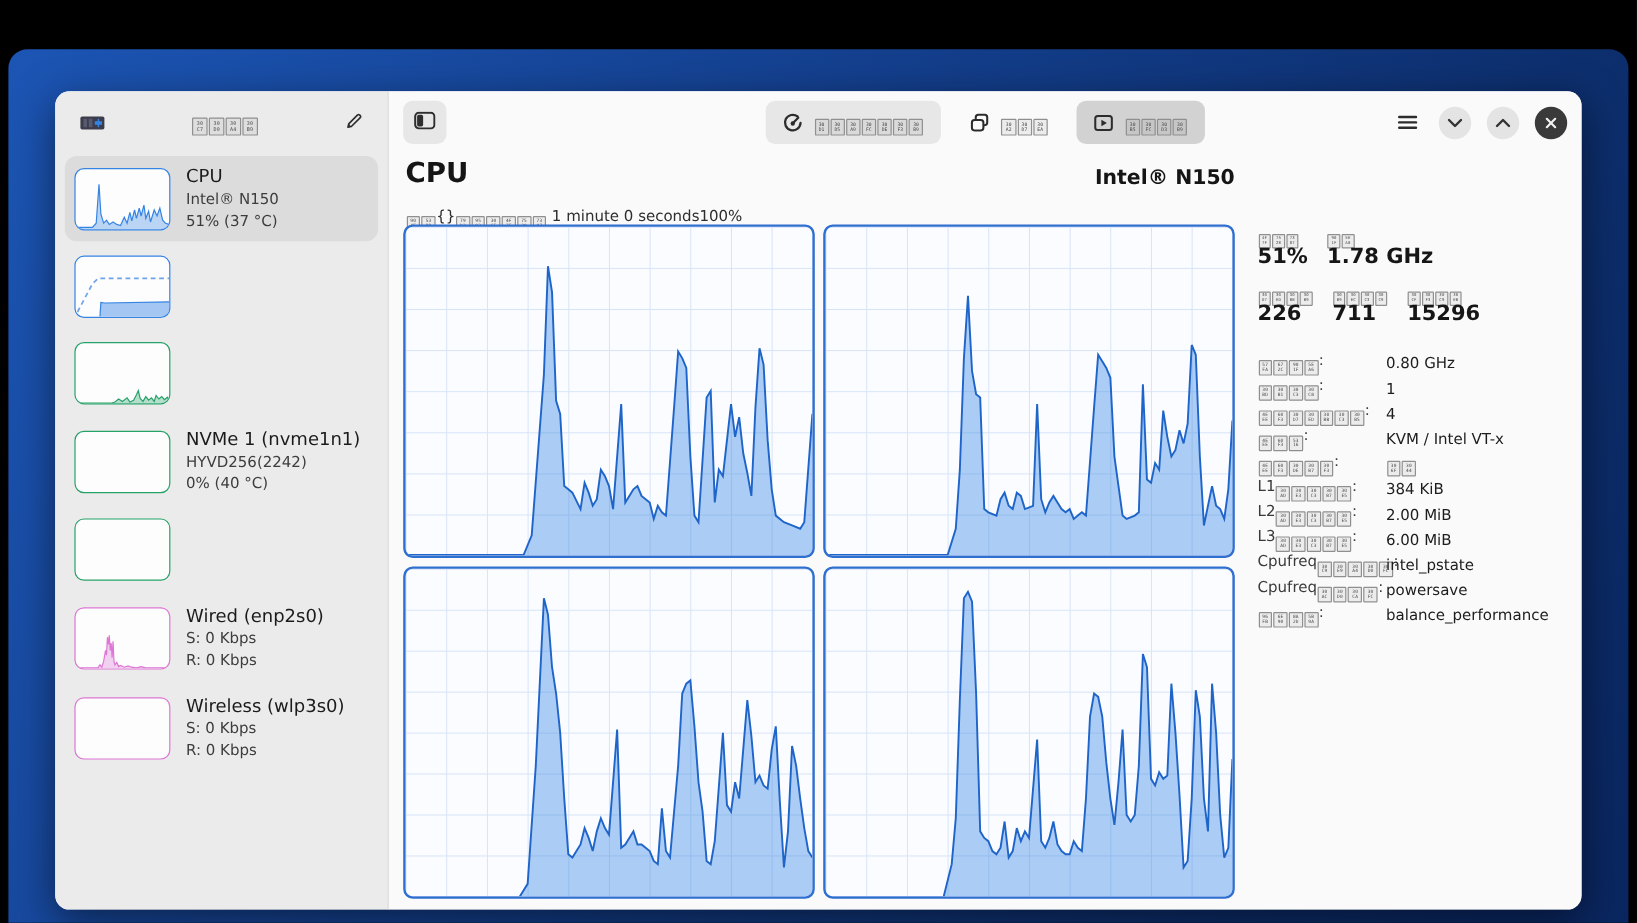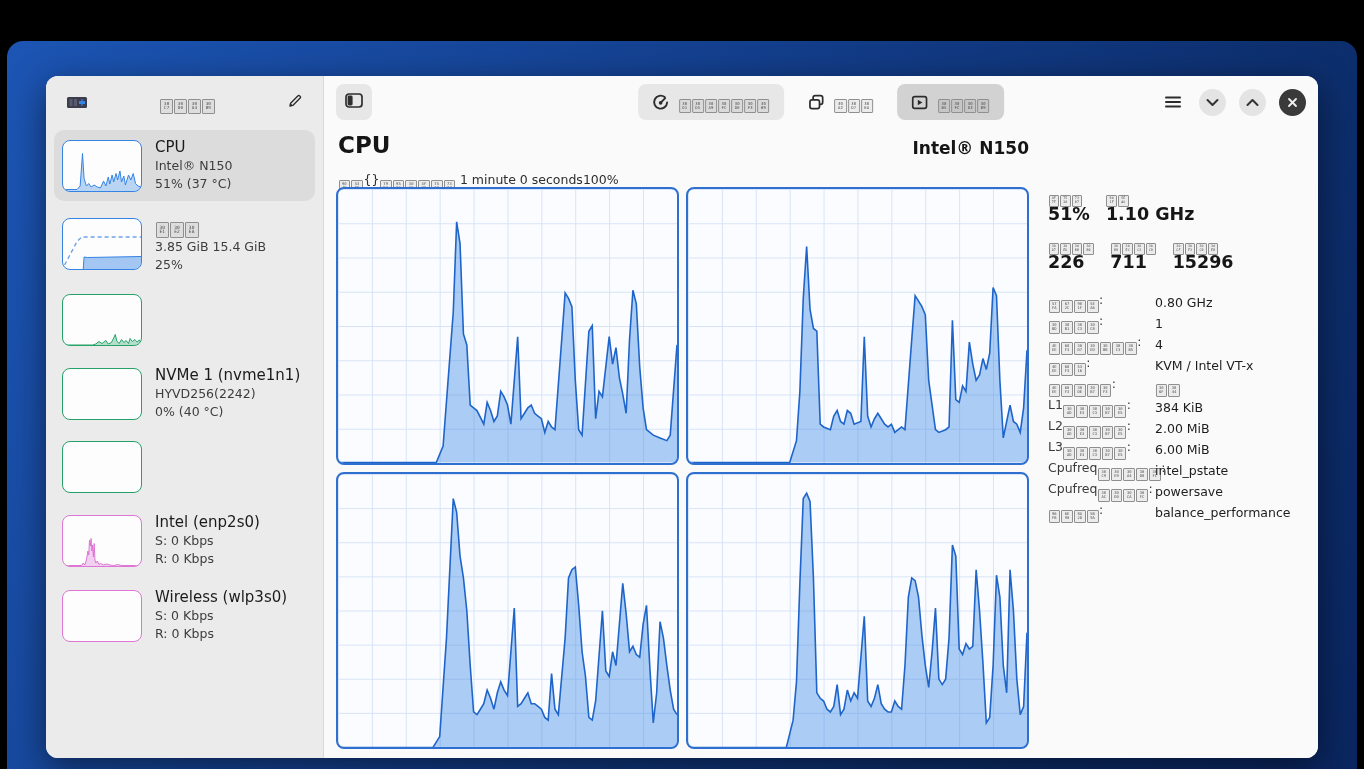--- a/index.html
+++ b/index.html
@@ -125,34 +125,20 @@
             </div>
           </div>
           <div class="dev-item">
             <div class="thumb" style="border: 1.5px solid rgb(53, 132, 228);">
               <svg viewBox="0 0 100 100" preserveAspectRatio="none">
                 <path d="M26 100.0 L27 76.0 L31 77.0 L100 75.0 L100 100 L0 100 Z" fill="rgba(53,132,228,0.45)"></path>
                 <path d="M26 100.0 L27 76.0 L31 77.0 L100 75.0" fill="none" stroke="#3584e4" stroke-width="1" vector-effect="non-scaling-stroke"></path>
                 <path d="M2 92.0 L18 45.0 L24 36.0 L100 36.0" fill="none" stroke="#6fa3e8" stroke-width="1.4" stroke-dasharray="4 3" vector-effect="non-scaling-stroke"></path>
               </svg>
             </div>
-            <div class="dev-text">
-              <div class="dev-title"><span class="tofu">
-                  <i>30</i>
-                  <i>E1</i>
-                </span><span class="tofu">
-                  <i>30</i>
-                  <i>E2</i>
-                </span><span class="tofu">
-                  <i>30</i>
-                  <i>EA</i>
-                </span></div>
-              <div class="dev-line">3.85 GiB 15.4 GiB</div>
-              <div class="dev-line">25%</div>
-            </div>
           </div>
           <div class="dev-item">
             <div class="thumb" style="border: 1.5px solid rgb(38, 162, 105);">
               <svg viewBox="0 0 100 100" preserveAspectRatio="none">
                 <path d="M0 100.0 L38 100.0 L42 98.0 L46 93.0 L50 97.0 L55 91.0 L58 98.0 L62 95.0 L65 86.0 L67 79.0 L69 92.0 L72 97.0 L75 89.0 L78 95.0 L81 91.0 L84 97.0 L86 87.0 L89 93.0 L92 89.0 L95 94.0 L98 90.0 L100 96.0 L100 100 L0 100 Z" fill="rgba(38,162,105,0.33)"></path>
                 <path d="M0 100.0 L38 100.0 L42 98.0 L46 93.0 L50 97.0 L55 91.0 L58 98.0 L62 95.0 L65 86.0 L67 79.0 L69 92.0 L72 97.0 L75 89.0 L78 95.0 L81 91.0 L84 97.0 L86 87.0 L89 93.0 L92 89.0 L95 94.0 L98 90.0 L100 96.0" fill="none" stroke="#26a269" stroke-width="1" vector-effect="non-scaling-stroke"></path>
               </svg>
             </div>
           </div>
           <div class="dev-item">
@@ -167,21 +153,21 @@
             <div class="thumb" style="border: 1.5px solid rgb(38, 162, 105);"></div>
           </div>
           <div class="dev-item">
             <div class="thumb" style="border: 1.5px solid rgb(221, 118, 212);">
               <svg viewBox="0 0 100 100" preserveAspectRatio="none">
                 <path d="M0 99.0 L24 99.0 L26 94.0 L28 98.0 L30 88.0 L32 70.0 L33 78.0 L34 48.0 L35 60.0 L36 45.0 L37 70.0 L38 58.0 L39 82.0 L40 55.0 L41 88.0 L42 94.0 L44 90.0 L46 97.0 L48 95.0 L52 98.0 L56 96.0 L60 98.0 L65 99.0 L70 97.0 L75 99.0 L100 99.0 L100 100 L0 100 Z" fill="rgba(221,118,212,0.33)"></path>
                 <path d="M0 99.0 L24 99.0 L26 94.0 L28 98.0 L30 88.0 L32 70.0 L33 78.0 L34 48.0 L35 60.0 L36 45.0 L37 70.0 L38 58.0 L39 82.0 L40 55.0 L41 88.0 L42 94.0 L44 90.0 L46 97.0 L48 95.0 L52 98.0 L56 96.0 L60 98.0 L65 99.0 L70 97.0 L75 99.0 L100 99.0" fill="none" stroke="#dd76d4" stroke-width="1" vector-effect="non-scaling-stroke"></path>
               </svg>
             </div>
             <div class="dev-text">
-              <div class="dev-title">Intel (enp2s0)</div>
+              <div class="dev-title">Wired (enp2s0)</div>
               <div class="dev-line">S: 0 Kbps</div>
               <div class="dev-line">R: 0 Kbps</div>
             </div>
           </div>
           <div class="dev-item">
             <div class="thumb" style="border: 1.5px solid rgb(221, 118, 212);"></div>
             <div class="dev-text">
               <div class="dev-title">Wireless (wlp3s0)</div>
               <div class="dev-line">S: 0 Kbps</div>
               <div class="dev-line">R: 0 Kbps</div>
@@ -388,21 +374,21 @@
                   <div class="stat-value">51%</div>
                 </div>
                 <div class="stat">
                   <div class="stat-label"><span class="tofu">
                       <i>90</i>
                       <i>1F</i>
                     </span><span class="tofu">
                       <i>5E</i>
                       <i>A6</i>
                     </span></div>
-                  <div class="stat-value">1.10 GHz</div>
+                  <div class="stat-value">1.78 GHz</div>
                 </div>
               </div>
               <div class="stat-row">
                 <div class="stat">
                   <div class="stat-label"><span class="tofu">
                       <i>30</i>
                       <i>D7</i>
                     </span><span class="tofu">
                       <i>30</i>
                       <i>ED</i>

